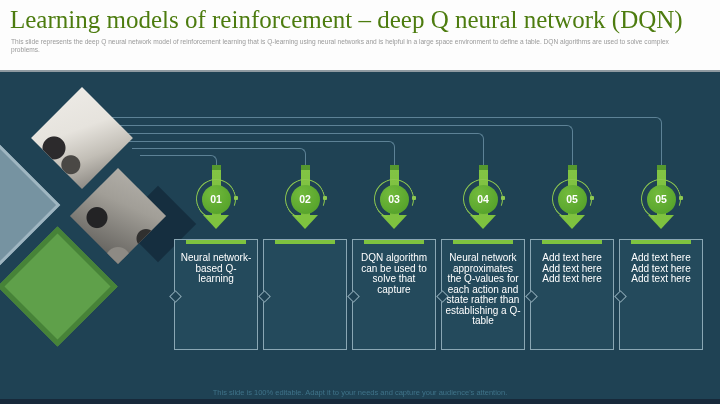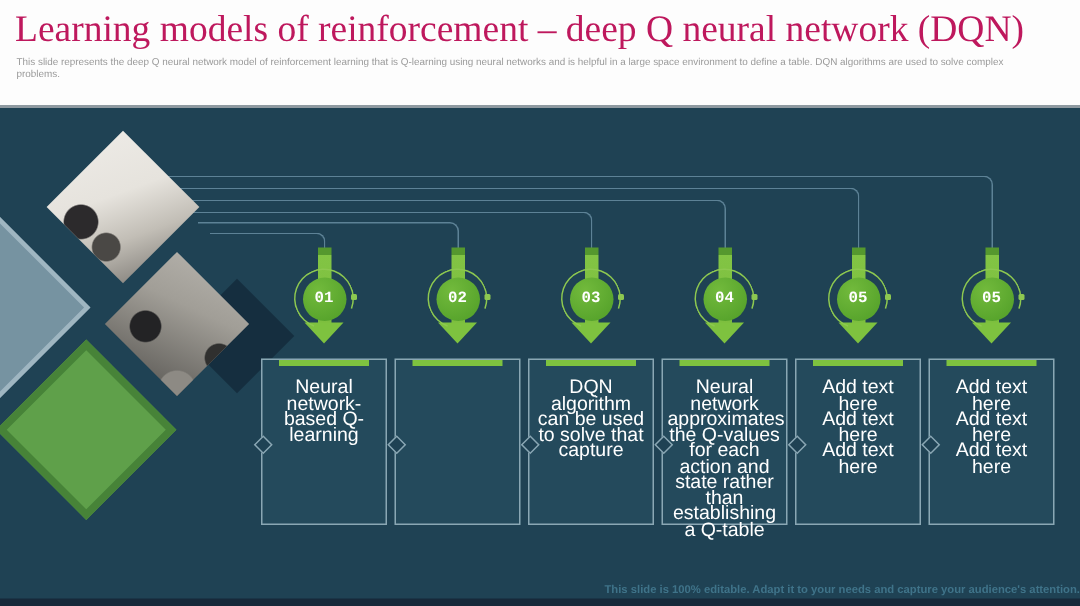--- a/index.html
+++ b/index.html
@@ -2,21 +2,21 @@
 <html><head>
 <meta charset="utf-8">
 <style>
   html,body{margin:0;padding:0;background:#fff;}
   #page{position:relative;width:720px;height:404px;background:#ffffff;overflow:hidden;
         font-family:"Liberation Sans",sans-serif;}
 
   
   #header{position:absolute;left:0;top:0;width:720px;height:70px;background:#fdfdfd;}
   #title{position:absolute;left:10px;top:6px;width:706px;
-         font-family:"Liberation Serif",serif;font-size:25px;line-height:28px;color:#be185d;}
+         font-family:"Liberation Serif",serif;font-size:25px;line-height:28px;color:#4d7c0f;}
   #subtitle{position:absolute;left:11px;top:38px;width:688px;
             font-size:6.6px;line-height:8px;color:#9a9a9a;}
 
   
   #panel{position:absolute;left:0;top:70px;width:720px;height:334px;background:#1f4254;
          border-top:2px solid #8f9aa1;box-sizing:border-box;overflow:hidden;}
   #bottom-strip{position:absolute;left:0;bottom:0;width:100%;height:5px;background:#17293a;z-index:5;}
 
   
   .conn{position:absolute;border-top:1px solid #5d8296;border-right:1px solid #5d8296;
@@ -38,45 +38,45 @@
      radial-gradient(circle at 42% 60%, #4a4845 0 9px, rgba(0,0,0,0) 10px),
      linear-gradient(160deg,#f1efeb 0%,#e6e3dd 38%,#c2beb6 55%,#7a7772 76%,#3d3c3b 100%);}
   #photo-lower .photo-inner{background:
      radial-gradient(circle at 35% 40%, #232325 0 10px, rgba(0,0,0,0) 11px),
      radial-gradient(circle at 70% 55%, #30302f 0 9px, rgba(0,0,0,0) 10px),
      radial-gradient(circle at 50% 70%, #8d8a84 0 12px, rgba(0,0,0,0) 13px),
      linear-gradient(205deg,#c2bfb9 0%,#a19e97 35%,#5e5c58 68%,#28282a 100%);}
 
   
   .col{position:absolute;width:84px;z-index:4;}
-  .marker{position:absolute;left:22px;top:93px;width:40px;height:70px;font-family:Liberation Mono, monospace;}
+  .marker{position:absolute;left:22px;top:93px;width:40px;height:70px;}
   .shaft{position:absolute;left:15.5px;top:0;width:9px;height:53px;
          background:linear-gradient(to bottom,#55982e 0,#55982e 5px,#82c444 5px,#7cbe3e 100%);}
   .arrowhead{position:absolute;left:7px;top:50px;width:0;height:0;
              border-left:13px solid transparent;border-right:13px solid transparent;
              border-top:14px solid #7ec23f;}
   .ring{position:absolute;left:0;top:14px;width:40px;height:40px;border-radius:50%;
         border:1.5px solid #8dc850;border-bottom-color:transparent;transform:rotate(-25deg);
         box-sizing:border-box;}
   .num-circle{position:absolute;left:5.5px;top:19.5px;width:29px;height:29px;border-radius:50%;
         background:radial-gradient(circle at 35% 30%,#72ba3c,#4f9d27);
         color:#fff;font-size:10.5px;font-weight:bold;text-align:center;line-height:29px;}
   .ring-dot{position:absolute;left:38px;top:31px;width:4px;height:4px;background:#8dc850;border-radius:1px;}
 
   .stepbox{position:absolute;left:0;top:167px;width:84px;height:111px;box-sizing:border-box;
            background:#244a5c;border:1px solid #8aa7b4;z-index:4;}
   .stepbox .topbar{position:absolute;left:11px;top:0;width:60px;height:4px;background:#7ec23f;}
   .stepbox .side-diamond{position:absolute;left:-4.5px;top:52px;width:7px;height:7px;
            background:#1f4254;border:1px solid #8aa7b4;transform:rotate(45deg);}
   .stepbox .boxtext{position:absolute;left:3px;top:13px;width:76px;text-align:center;
-           color:#ffffff;font-size:13px;line-height:10.5px;white-space:pre-line;}
-
-  
-  #footer{position:absolute;left:0;top:316px;width:100%;text-align:right;
-          color:#3f7389;font-size:7.5px;z-index:4;font-weight:bold;}
+           color:#ffffff;font-size:10px;line-height:10.5px;white-space:pre-line;}
+
+  
+  #footer{position:absolute;left:0;top:316px;width:100%;text-align:center;
+          color:#3f7389;font-size:7.5px;z-index:4;}
 </style>
 </head>
 <body>
 
 <div id="page">
 
   <div id="header">
     <div id="title">Learning models of reinforcement – deep Q neural network (DQN)</div>
     <div id="subtitle">This slide represents the deep Q neural network model of reinforcement learning that is Q-learning using neural networks and is helpful in a large space environment to define a table. DQN algorithms are used to solve complex problems.</div>
   </div>

